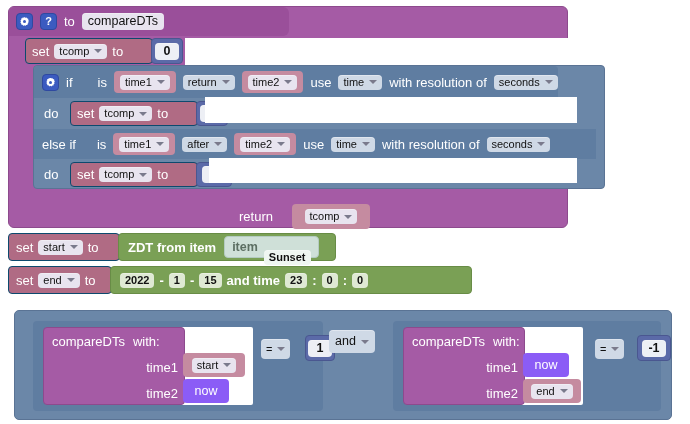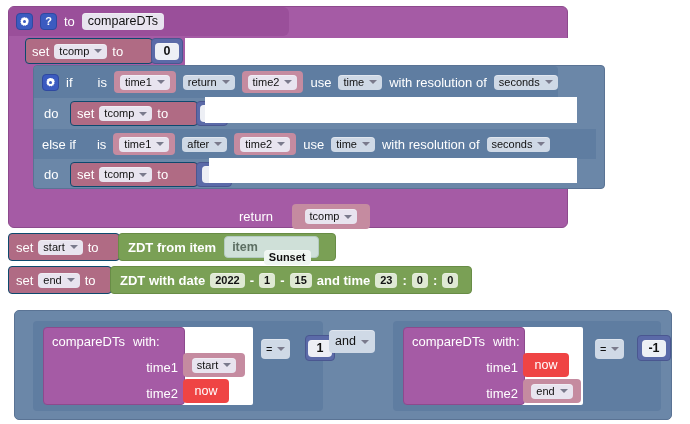--- a/index.html
+++ b/index.html
@@ -14,21 +14,21 @@
 
   
   .blk{position:absolute;box-sizing:border-box;border-radius:4px;}
   .purple   {background:#a55ba5;border:1px solid #8d4a8d;}
   .purple-d {background:#9a4f9a;}
   .rose     {background:#b06b84;border:1px solid #0c4a6e;}
   .rose-l   {background:#c58ba0;}
   .slate    {background:#6b87a8;border:1px solid #5a7394;}
   .slate-d  {background:#5f7da1;}
   .green    {background:#7aa055;border:1px solid #688c46;font-weight:bold;}
-  .green-l  {background:#ef4444;}
+  .green-l  {background:#8b5cf6;}
   .navy     {background:#5b6aa8;border:1px solid #4a5790;}
   .mint     {background:#cfe0d8;border:1px solid #b4cbc1;}
 
   
   .field{
     display:inline-flex;align-items:center;justify-content:center;
     background:#e8e4ef;color:#111;border-radius:4px;
     padding:1px 6px;font-size:12.5px;line-height:15px;white-space:nowrap;
     box-shadow:0 1px 0 rgba(255,255,255,.35) inset;
   }
@@ -263,21 +263,20 @@
     <span class="lbl">set</span>
     <span class="field sm">
         <span>end</span>
         <i class="caret"></i>
       </span>
     <span class="lbl">to</span>
   </div>
 </div>
 <div class="blk green" style="left:110px;top:266px;width:362px;height:28px;">
   <div class="row" style="gap:5px;padding:0 9px;">
-    <span class="lbl">ZDT with date</span>
     <span class="field greenf sm">2022</span>
     <span class="lbl">-</span>
     <span class="field greenf sm">1</span>
     <span class="lbl">-</span>
     <span class="field greenf sm">15</span>
     <span class="lbl">and time</span>
     <span class="field greenf sm">23</span>
     <span class="lbl">:</span>
     <span class="field greenf sm">0</span>
     <span class="lbl">:</span>

